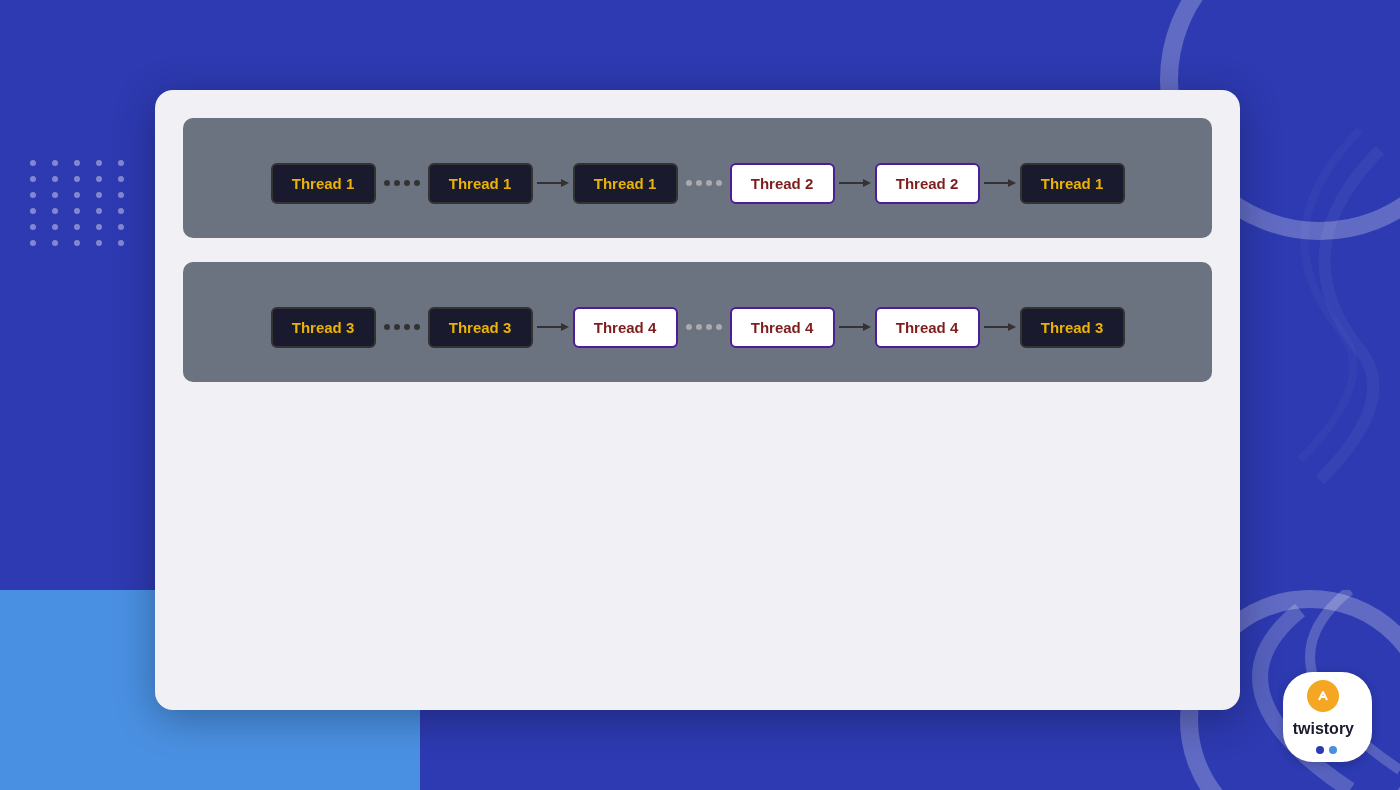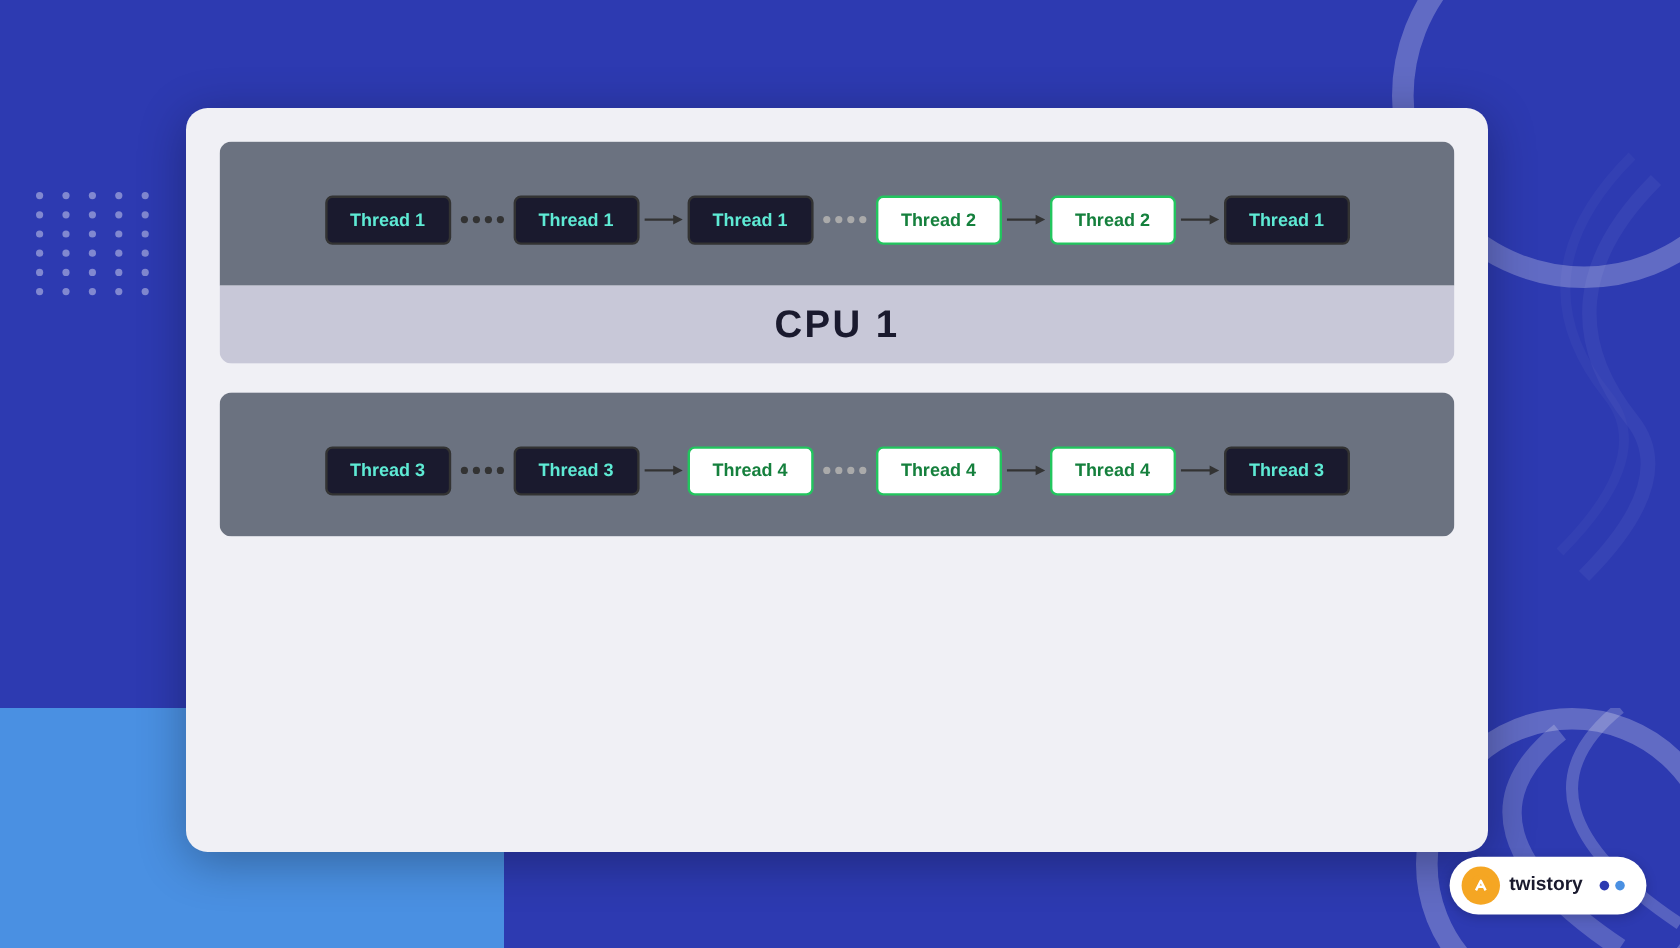--- a/index.html
+++ b/index.html
@@ -133,28 +133,28 @@
       font-weight: 900;
       font-size: 15px;
       white-space: nowrap;
       min-width: 105px;
       text-align: center;
       position: relative;
     }
 
     .thread-box.dark {
       background: #1a1a2e;
-      color: #5eead4;
+      color: #eab308;
       border: 2px solid #333;
     }
 
     .thread-box.light {
       background: #ffffff;
-      color: #15803d;
-      border: 2px solid #22c55e;
+      color: #7f1d1d;
+      border: 2px solid #4c1d95;
     }
 
     
     .connector-dots {
       display: flex;
       align-items: center;
       padding: 0 8px;
       gap: 4px;
     }
 
@@ -186,20 +186,21 @@
       position: absolute;
       bottom: 28px;
       right: 28px;
       background: white;
       border-radius: 30px;
       padding: 8px 18px 8px 10px;
       display: flex;
       align-items: center;
       gap: 8px;
       box-shadow: 0 2px 10px rgba(0,0,0,0.2);
+      flex-direction: column;
     }
 
     .twistory-icon {
       width: 32px;
       height: 32px;
       background: #f5a623;
       border-radius: 50%;
       display: flex;
       align-items: center;
       justify-content: center;
@@ -339,23 +340,20 @@
             <line x1="0" y1="8" x2="26" y2="8" stroke="#333" stroke-width="2"></line>
             <polygon points="24,4 32,8 24,12" fill="#333"></polygon>
           </svg>
         </div>
 
         <div class="thread-box dark">
           <span>Thread 1</span>
         </div>
 
       </div>
-    </div>
-    <div class="cpu-label-row">
-      <span class="cpu-label">CPU 1</span>
     </div>
   </div>
 
   <div class="cpu-block">
     <div class="cpu-timeline">
       <div class="thread-chain">
 
         <div class="thread-box dark">
           <span>Thread 3</span>
         </div>

